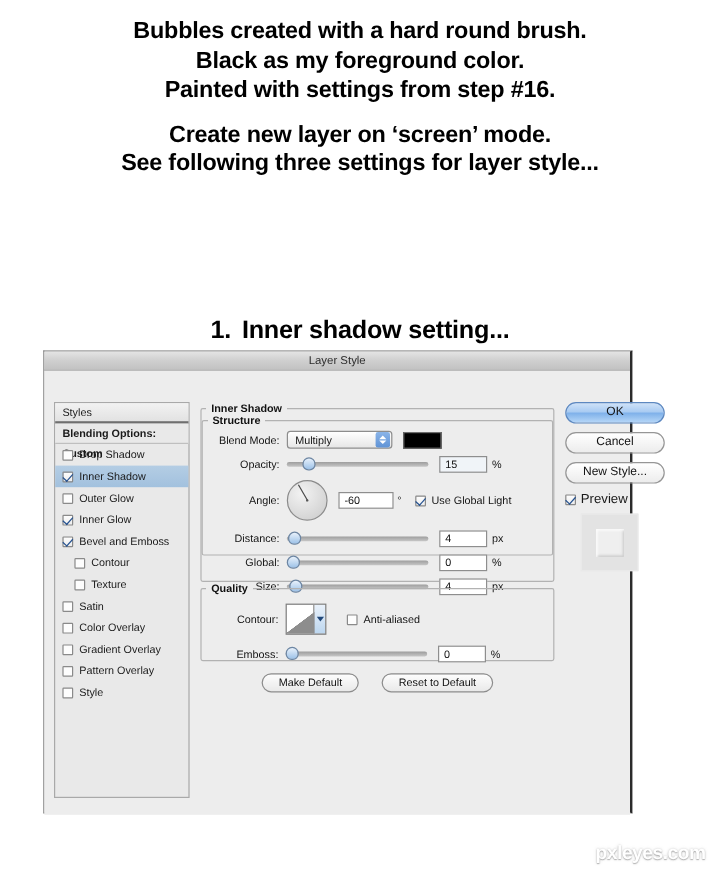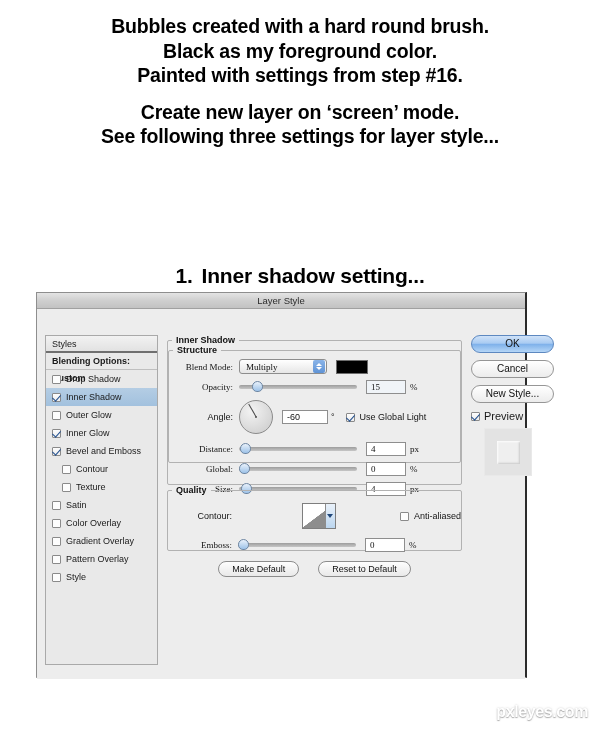--- a/index.html
+++ b/index.html
@@ -140,21 +140,21 @@
   }
   fieldset.grp > legend{
     font-size:9px;color:#111;font-weight:bold;
     padding:0 4px;margin-left:4px;
   }
   .outer-grp{height:150px;}
   .inner-grp{margin:4px 8px 0 8px;height:118px;}
   .quality-grp{margin-top:9px;height:66px;}
 
   .field-row{
-    display:flex;align-items:center;height:17px;margin-top:3px;font-family:Liberation Serif, serif;
+    display:flex;align-items:center;height:17px;margin-top:3px;
   }
   .flabel{
     font-size:9px;color:#141414;text-align:right;
     width:70px;flex:0 0 auto;padding-right:6px;box-sizing:border-box;
   }
 
   
   .select{
     width:88px;height:15px;display:flex;align-items:center;
     border:1px solid #8d8d8d;border-radius:3px;
@@ -224,39 +224,39 @@
     border:1px solid #8e8e8e;background:#fff;
     font-size:9px;color:#111;padding-left:4px;
     margin-left:9px;box-sizing:border-box;
   }
   .deg{font-size:9px;color:#141414;margin-left:3px;}
   .globlight{display:flex;align-items:center;margin-left:11px;}
   .globlight .chk{margin-right:5px;}
   .globlight-label{font-size:9px;color:#141414;}
 
   
-  .contour-row{display:flex;align-items:center;height:34px;margin-top:4px;justify-content:space-between;}
+  .contour-row{display:flex;align-items:center;height:34px;margin-top:4px;}
   .contour-thumb{
     width:34px;height:26px;border:1px solid #7e7e7e;
     position:relative;overflow:hidden;flex:0 0 auto;
     background:linear-gradient(to bottom right,#ffffff 0%,#ffffff 48%,#8d8d8d 49%,#8d8d8d 100%);
     box-sizing:border-box;
   }
   .contour-thumb .dd{
     position:absolute;right:0;top:0;width:9px;height:100%;
     background:linear-gradient(to bottom,#e9f1fa,#bcd6ef);
     border-left:1px solid #8d8d8d;
     display:flex;align-items:center;justify-content:center;
   }
   .contour-thumb .dd i{
     display:block;width:0;height:0;
     border-left:3px solid transparent;border-right:3px solid transparent;
     border-top:4px solid #20477a;
   }
-  .aa-row{display:flex;align-items:center;}
+  .aa-row{display:flex;align-items:center;margin-left:17px;}
   .aa-row .chk{margin-right:5px;}
   .aa-label{font-size:9px;color:#141414;}
 
   
   .default-btns{
     display:flex;justify-content:center;gap:19px;margin-top:10px;
   }
   .pill{
     height:16px;line-height:14px;padding:0 13px;
     border:1px solid #8c8c8c;border-radius:8px;

